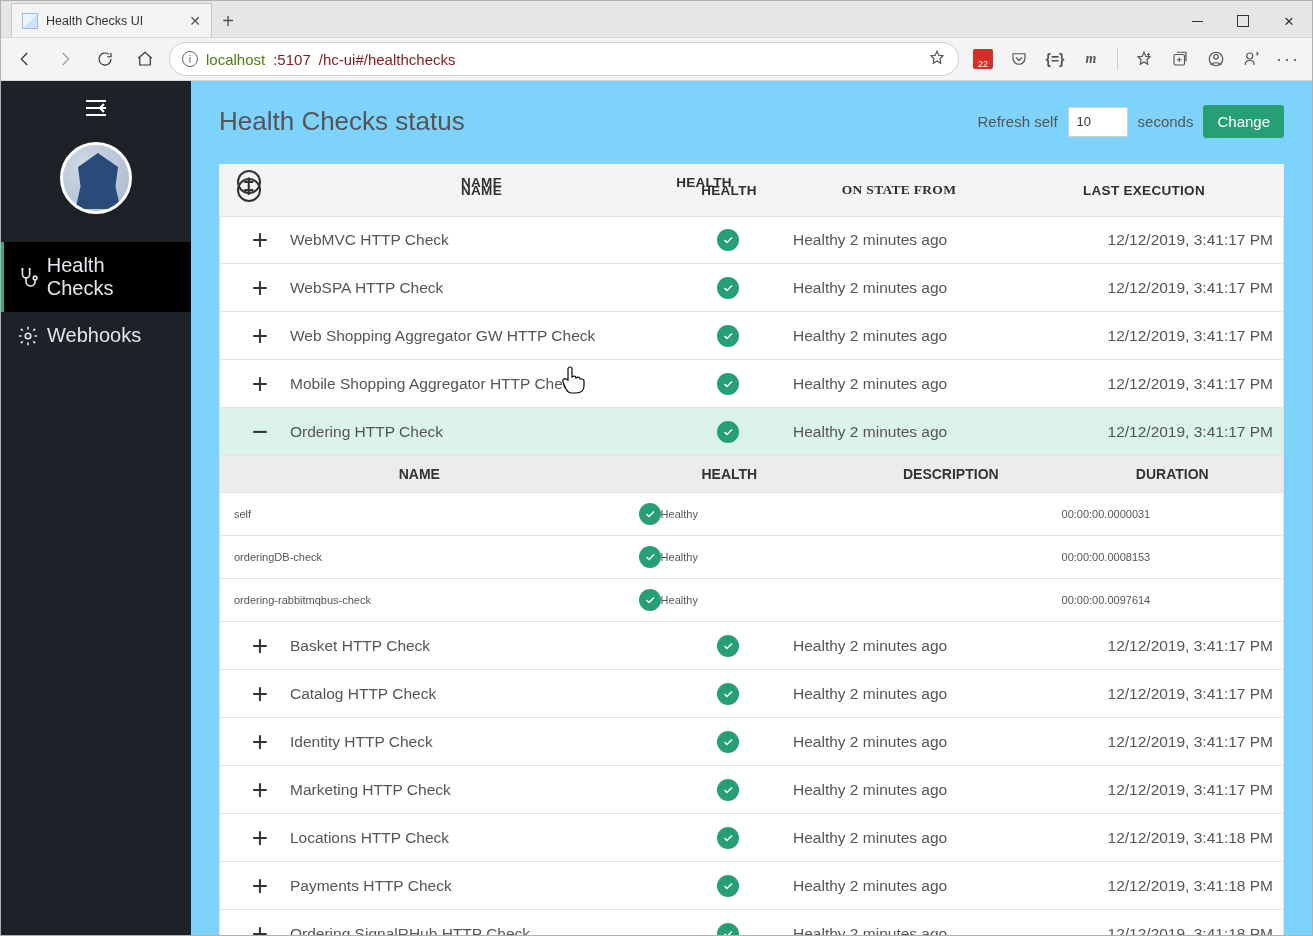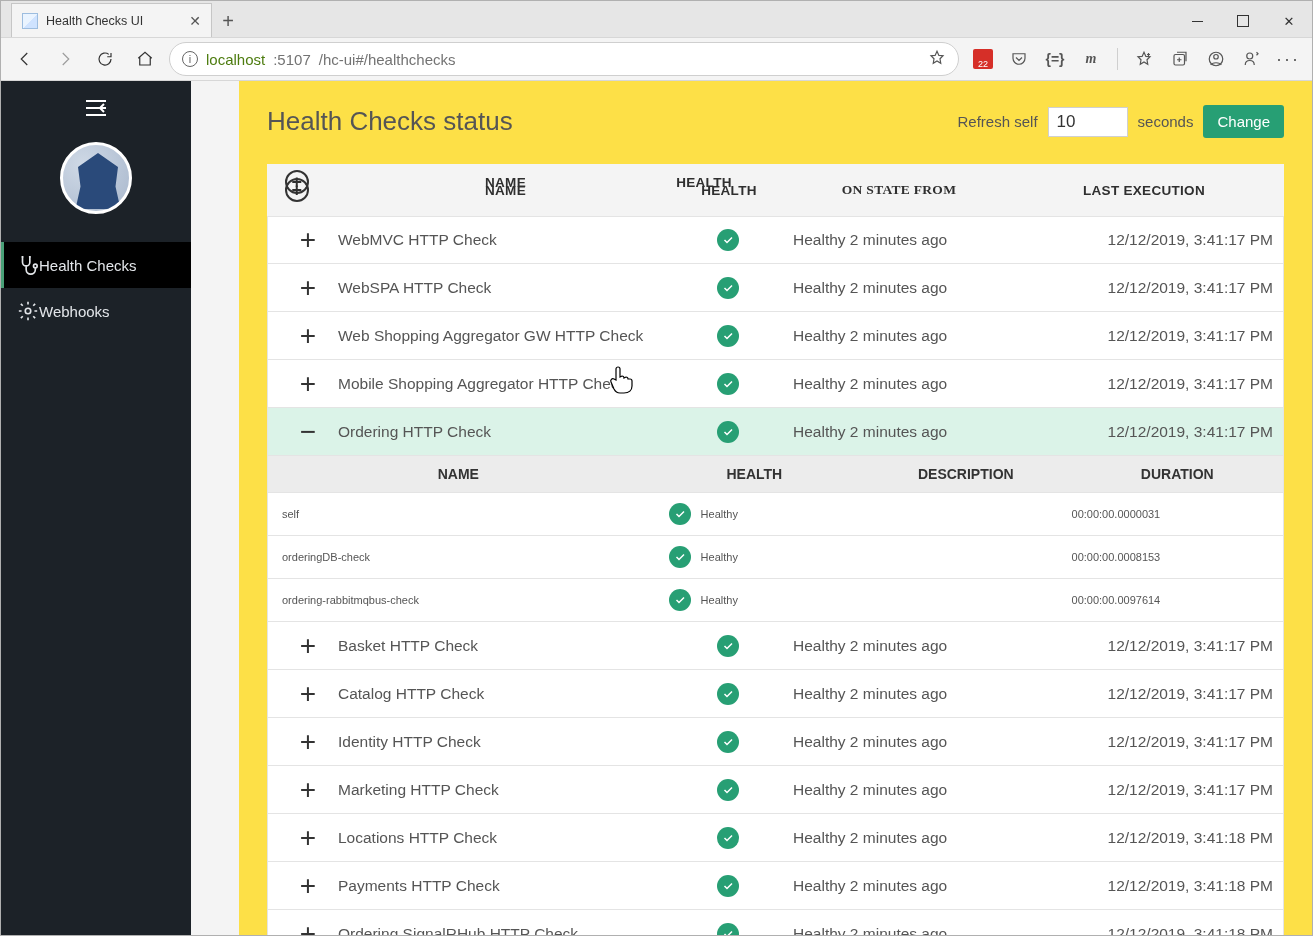--- a/index.html
+++ b/index.html
@@ -88,21 +88,21 @@
     padding:0 12px;
     gap:8px;
     color:#2a2a2a;
     font-size:15px;
   }
   .addr .info-icon {
     width:16px;height:16px;border:1px solid #666;border-radius:50%;
     display:flex;align-items:center;justify-content:center;font-size:11px;color:#666;
   }
   .addr .url-host { color:#4d7c0f; }
-  .addr .url-path { color:#737373; }
+  .addr .url-path { color:#7f1d1d; }
   .addr .url-spacer { flex:1; }
   .ext-icons{ display:flex; gap:16px; align-items:center; padding:0 6px; }
   .ext-icons .ext{ width:20px;height:20px; display:flex;align-items:center;justify-content:center; color:#555; font-size:14px;}
   .ext.cal{ position:relative; width:20px;height:20px; background:#d62f28; border-radius:2px;}
   .ext.cal::after{ content:attr(data-day); position:absolute; bottom:0;left:0;right:0; font-size:9px; color:#fff; text-align:center;}
   .ext.m{ font-style:italic; font-weight:bold; font-family:Georgia,serif;}
   .ext.star svg, .ext svg { width:18px;height:18px; stroke:#555; fill:none; stroke-width:1.6;}
   .vdiv{ width:1px;height:22px;background:#cfcfcf;}
 
   
@@ -135,55 +135,54 @@
     overflow:hidden;
   }
   .sidebar .avatar::after{
     content:"";
     position:absolute;inset:8px 6px 2px 10px;
     background:#2a4a7a;
     clip-path: polygon(50% 0,90% 25%,85% 60%,95% 100%,5% 100%,15% 60%,10% 25%);
   }
   .sidebar nav{ width:100%; margin-top:28px; }
   .sidebar .item{
-    display:flex; align-items:center; gap:0;
+    display:flex; align-items:center; gap:8px;
     padding:12px 16px;
-    font-size:15px;
+    font-size:20px;
     color:#e3e6ea;
   }
   .sidebar .item.active{
     background:#000;
     border-left:3px solid #49a078;
     padding-left:13px;
   }
   .sidebar .item svg{ width:22px;height:22px; stroke:#e3e6ea; fill:none; stroke-width:1.8;}
   .main {
     flex:1;
     overflow:auto;
     padding:24px 28px 24px 28px;
-    background:#fde047;
+    background:#7dd3fc;
     position:relative;
-    margin-left:48px;
   }
   .main::-webkit-scrollbar{ width:16px;}
   .main::-webkit-scrollbar-thumb{ background:#c4c4c4;}
   .main::-webkit-scrollbar-track{ background:#eee;}
   .header-row{
     display:flex; align-items:center;
     margin-bottom:18px;
   }
   .page-title{ font-size:26px; font-weight:400; color:#555; }
   .header-spacer{flex:1;}
   .refresh{
     display:flex; align-items:center; gap:10px;
     color:#555; font-size:15px;
   }
   .refresh input{
-    width:80px; height:30px; border:1px solid #d0d0d0;
-    background:#fff; font-size:17px; padding:0 8px; color:#333;
+    width:60px; height:30px; border:1px solid #d0d0d0;
+    background:#fff; font-size:13px; padding:0 8px; color:#333;
   }
   .changebtn{
     background:#279f74; color:#fff;
     border:none; padding:8px 14px;
     border-radius:3px; font-size:15px; cursor:pointer;
   }
   .thead-row{
     display:grid;
     grid-template-columns:60px 1fr 200px 280px;
     padding:14px 10px;
@@ -252,21 +251,21 @@
     grid-template-columns:1.8fr 1fr 1fr 1fr;
     background:#fff;
     border:1px solid #e4e4e4;
     border-top:none;
     padding:10px 0;
     font-size:11px;
     color:#555;
     align-items:center;
   }
   .subrow .sname{ text-align:left; padding-left:14px;}
-  .subrow .shealth{ display:flex; align-items:center; gap:10px; justify-content:flex-start; padding-left:20px;}
+  .subrow .shealth{ display:flex; align-items:center; justify-content:flex-start; padding-left:20px;}
   .subrow .sdur{ }
   .cursor{
     position:absolute;
     left:370px; top:284px;
     pointer-events:none;
   }
 </style>
 </head>
 <body>
 

